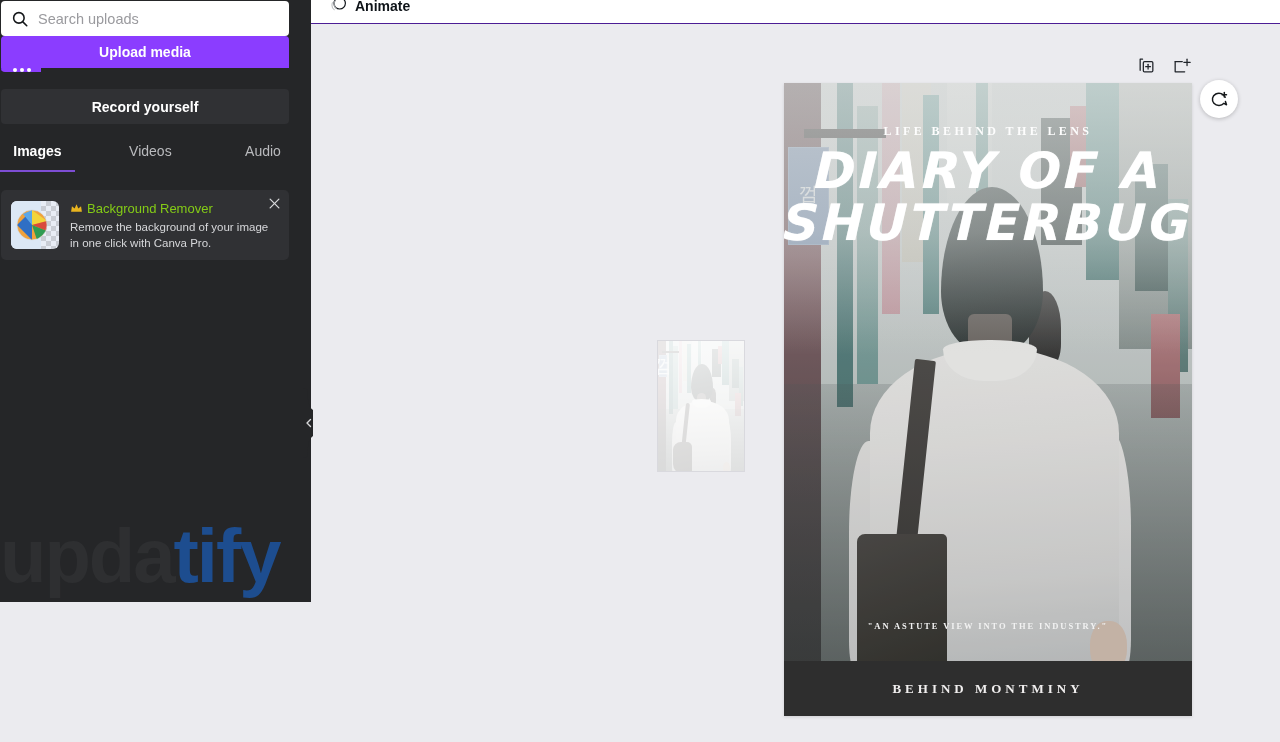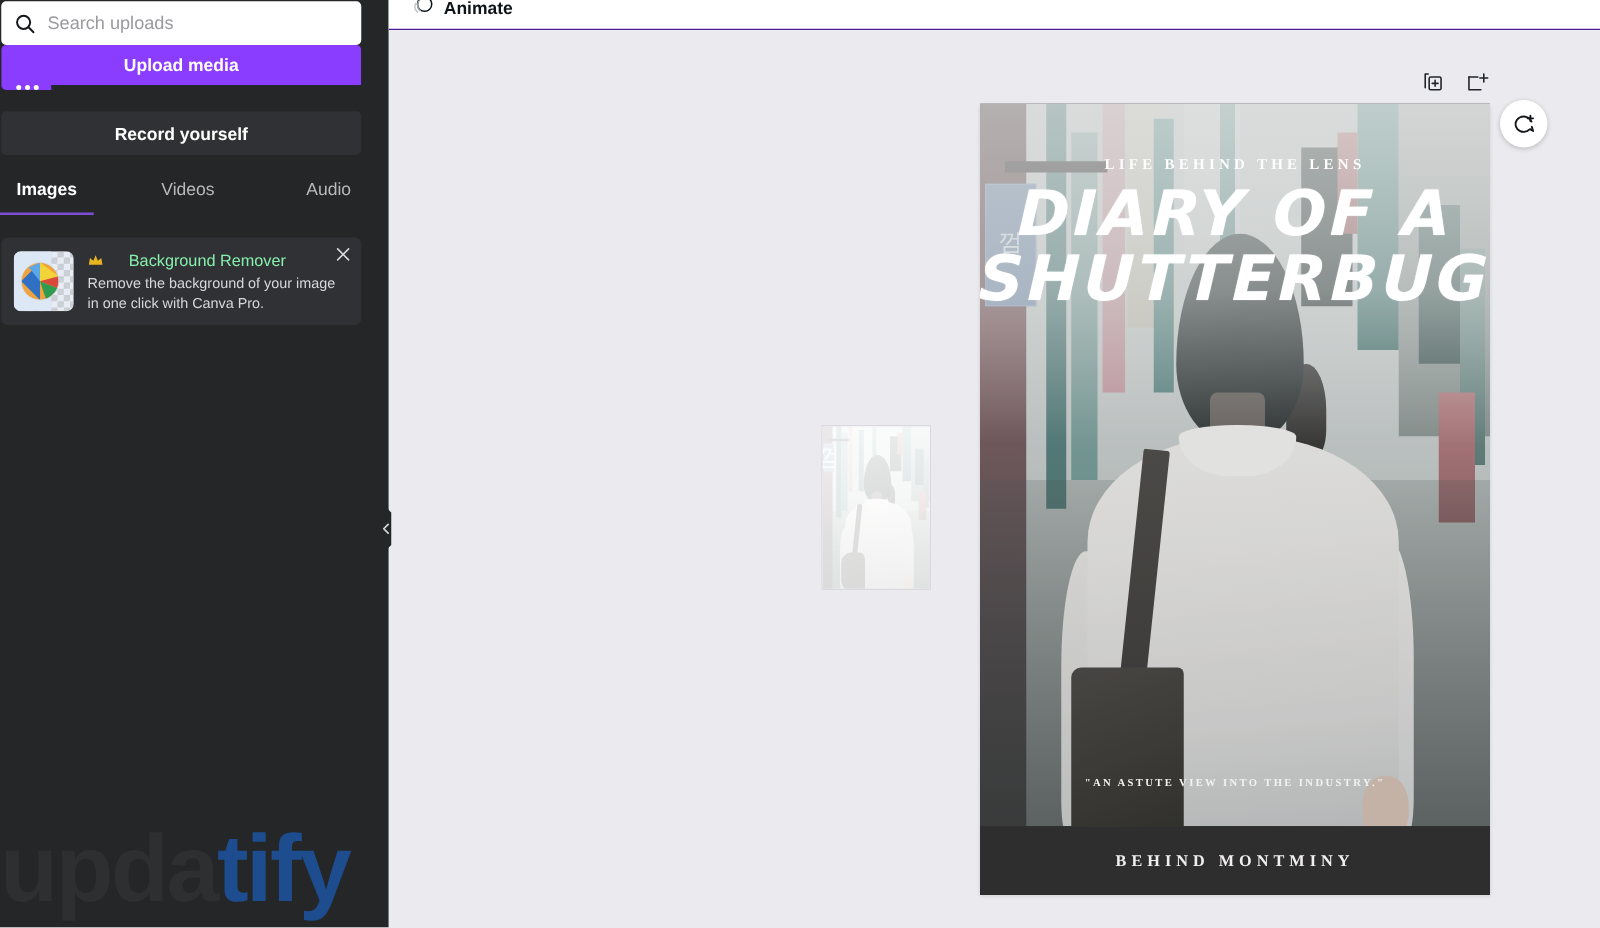--- a/index.html
+++ b/index.html
@@ -7,21 +7,21 @@
     width: 1280px; height: 742px;
     overflow: hidden;
     font-family: "Liberation Sans", sans-serif;
     background: #ebebef;
   }
   #app { position: relative; width: 1280px; height: 742px; }
 
   
   #sidebar {
     position: absolute; left: 0; top: 0;
-    width: 311px; height: 742px;
+    width: 311px; height: 602px;
     background: #252628;
     overflow: hidden;
     padding-left: 45px;
   }
   .search-wrap {
     position: absolute; left: 1px; top: 1px;
     width: 288px; height: 35px;
     background: #ffffff;
     border-radius: 4px;
     display: flex; align-items: center;
@@ -96,22 +96,22 @@
     background-color: #e8edf5;
     background-image:
       linear-gradient(45deg, #c9cdd4 25%, transparent 25%, transparent 75%, #c9cdd4 75%),
       linear-gradient(45deg, #c9cdd4 25%, transparent 25%, transparent 75%, #c9cdd4 75%);
     background-size: 10px 10px;
     background-position: 0 0, 5px 5px;
     position: relative; overflow: hidden;
   }
   .promo-text { flex: 1; min-width: 0; padding-top: 1px; }
   .promo-title {
-    font-size: 13px; color: #86efac; line-height: 15px;
-    display: flex; align-items: center; gap: 20px;
+    font-size: 13px; color: #84cc16; line-height: 15px;
+    display: flex; align-items: center; gap: 4px;
     font-family: "Liberation Sans", sans-serif;
   }
   .crown-icon { flex: 0 0 13px; width: 13px; height: 13px; }
   .promo-desc {
     font-size: 11.5px; color: #d6d7da; line-height: 16px;
     margin-top: 3px;
     font-family: "Liberation Sans", sans-serif;
   }
   .promo-close {
     position: absolute; right: 7px; top: 6px;

